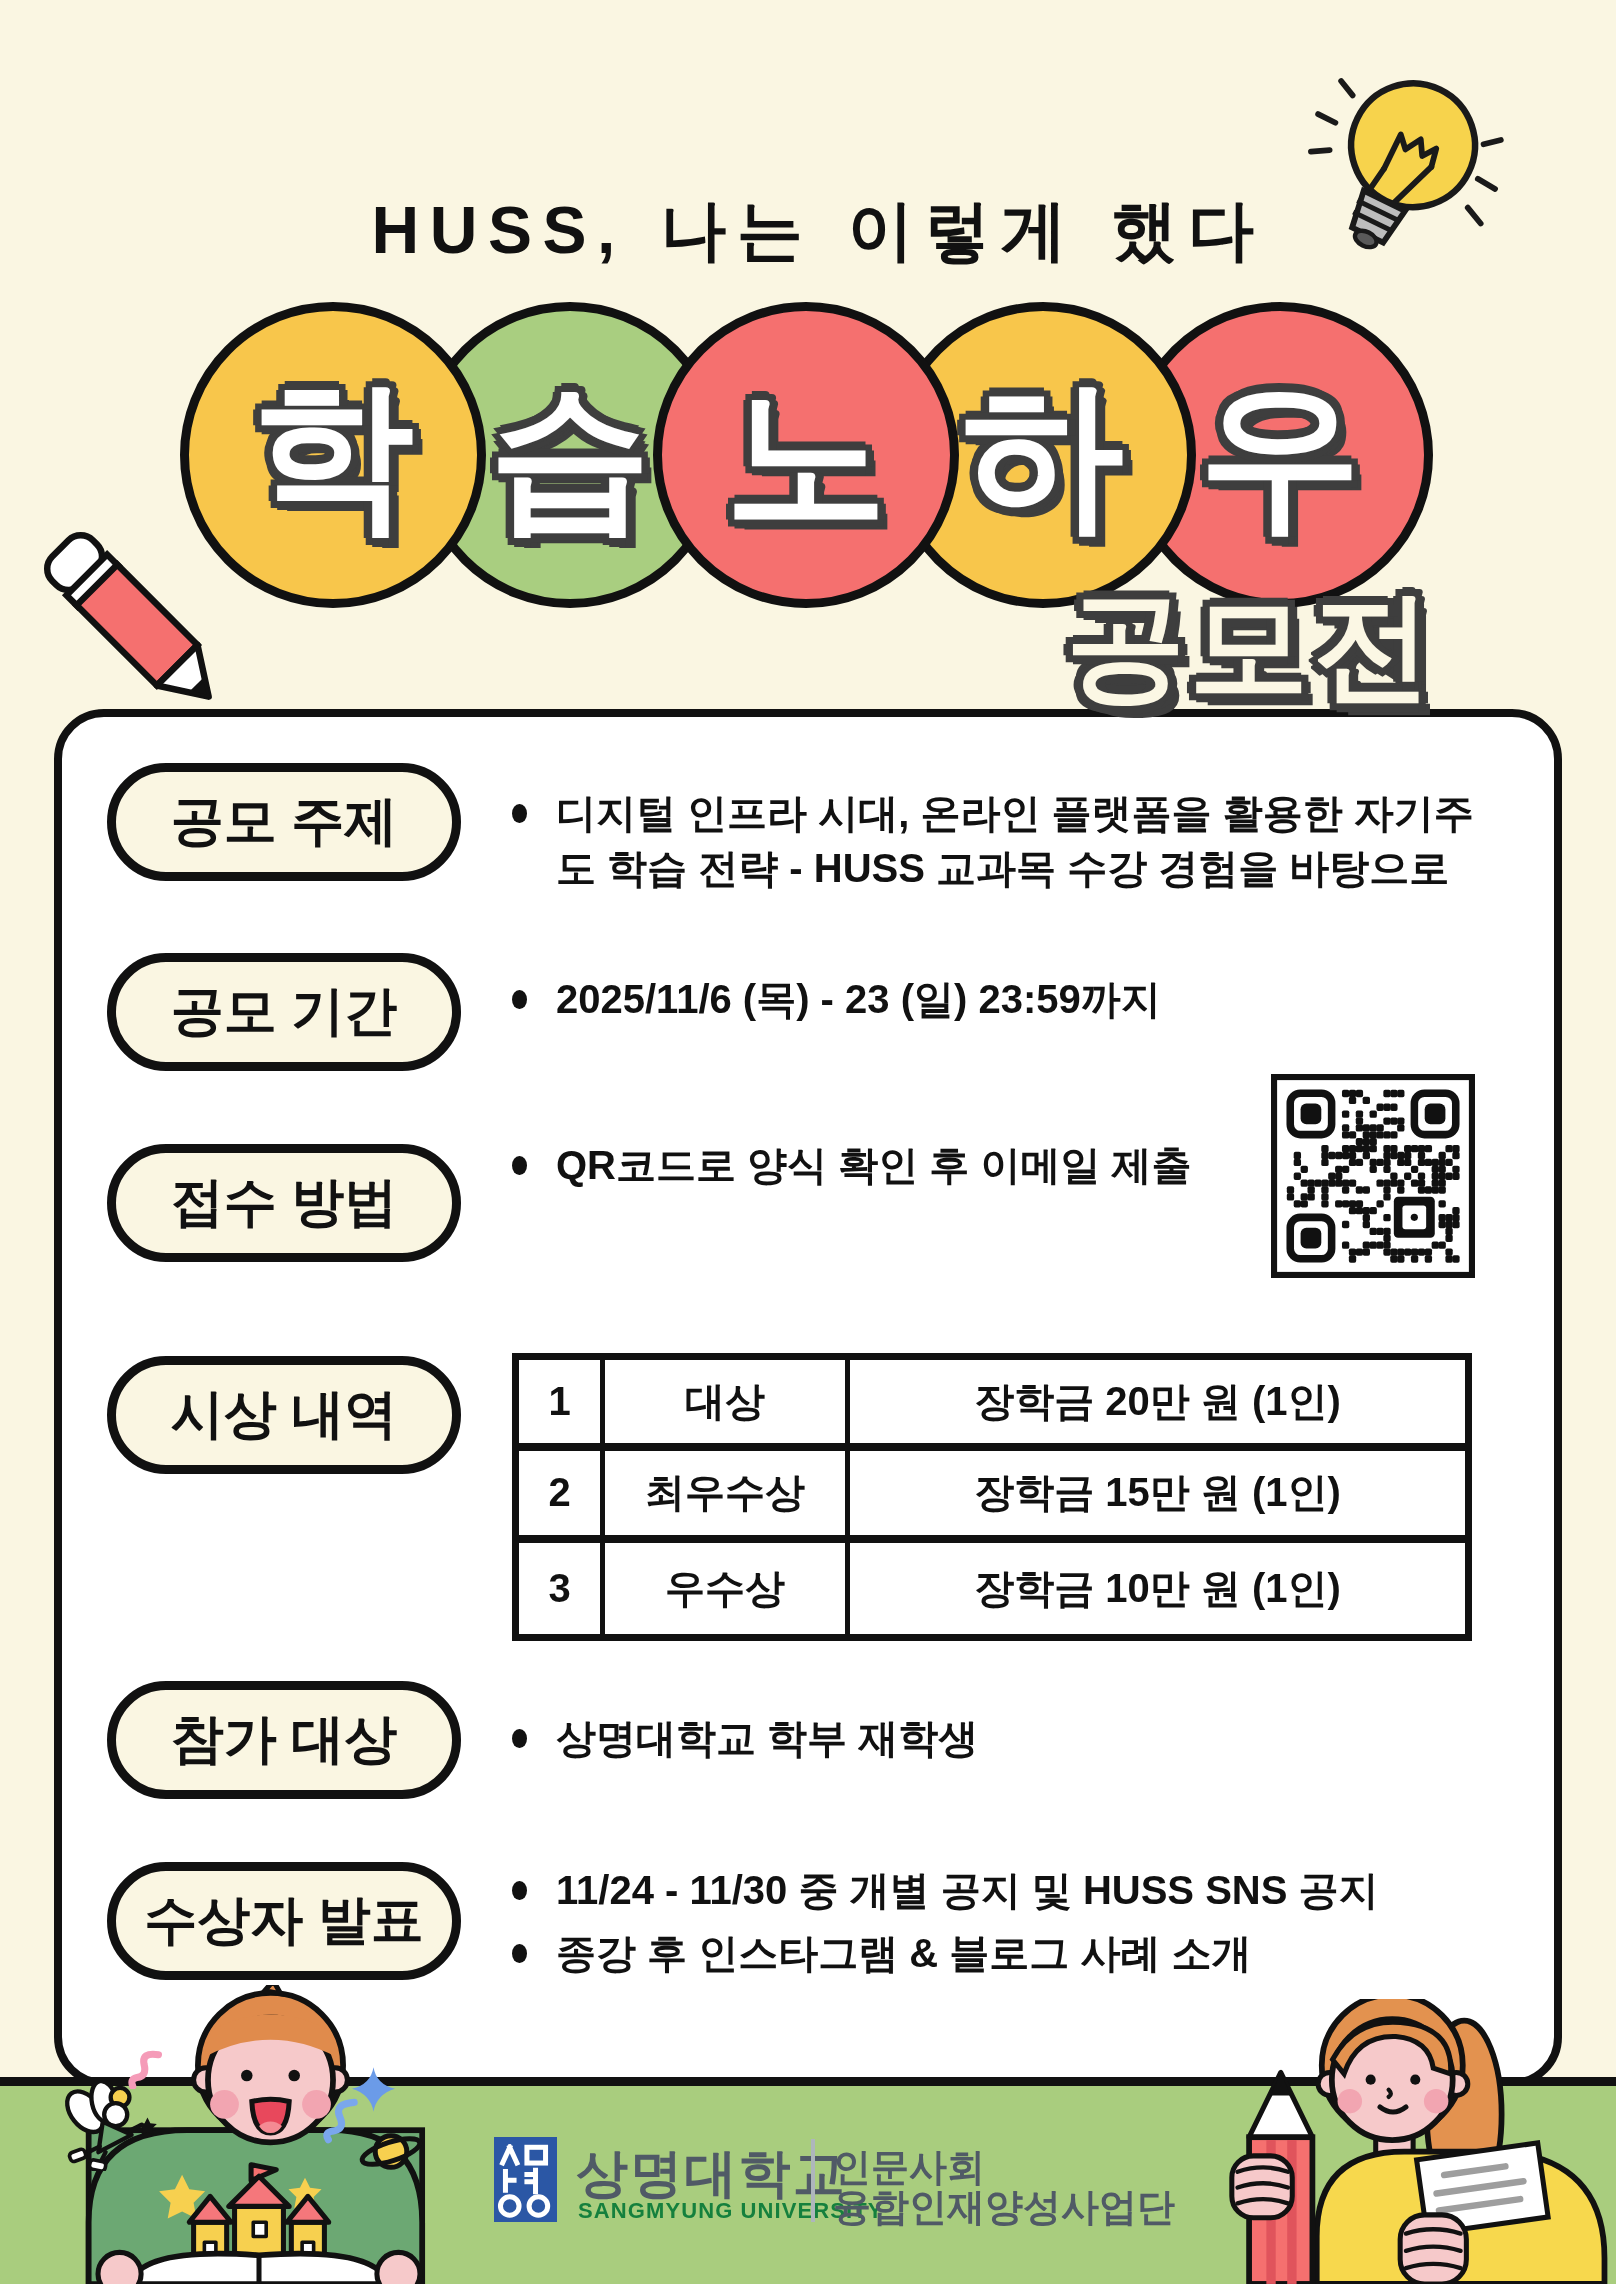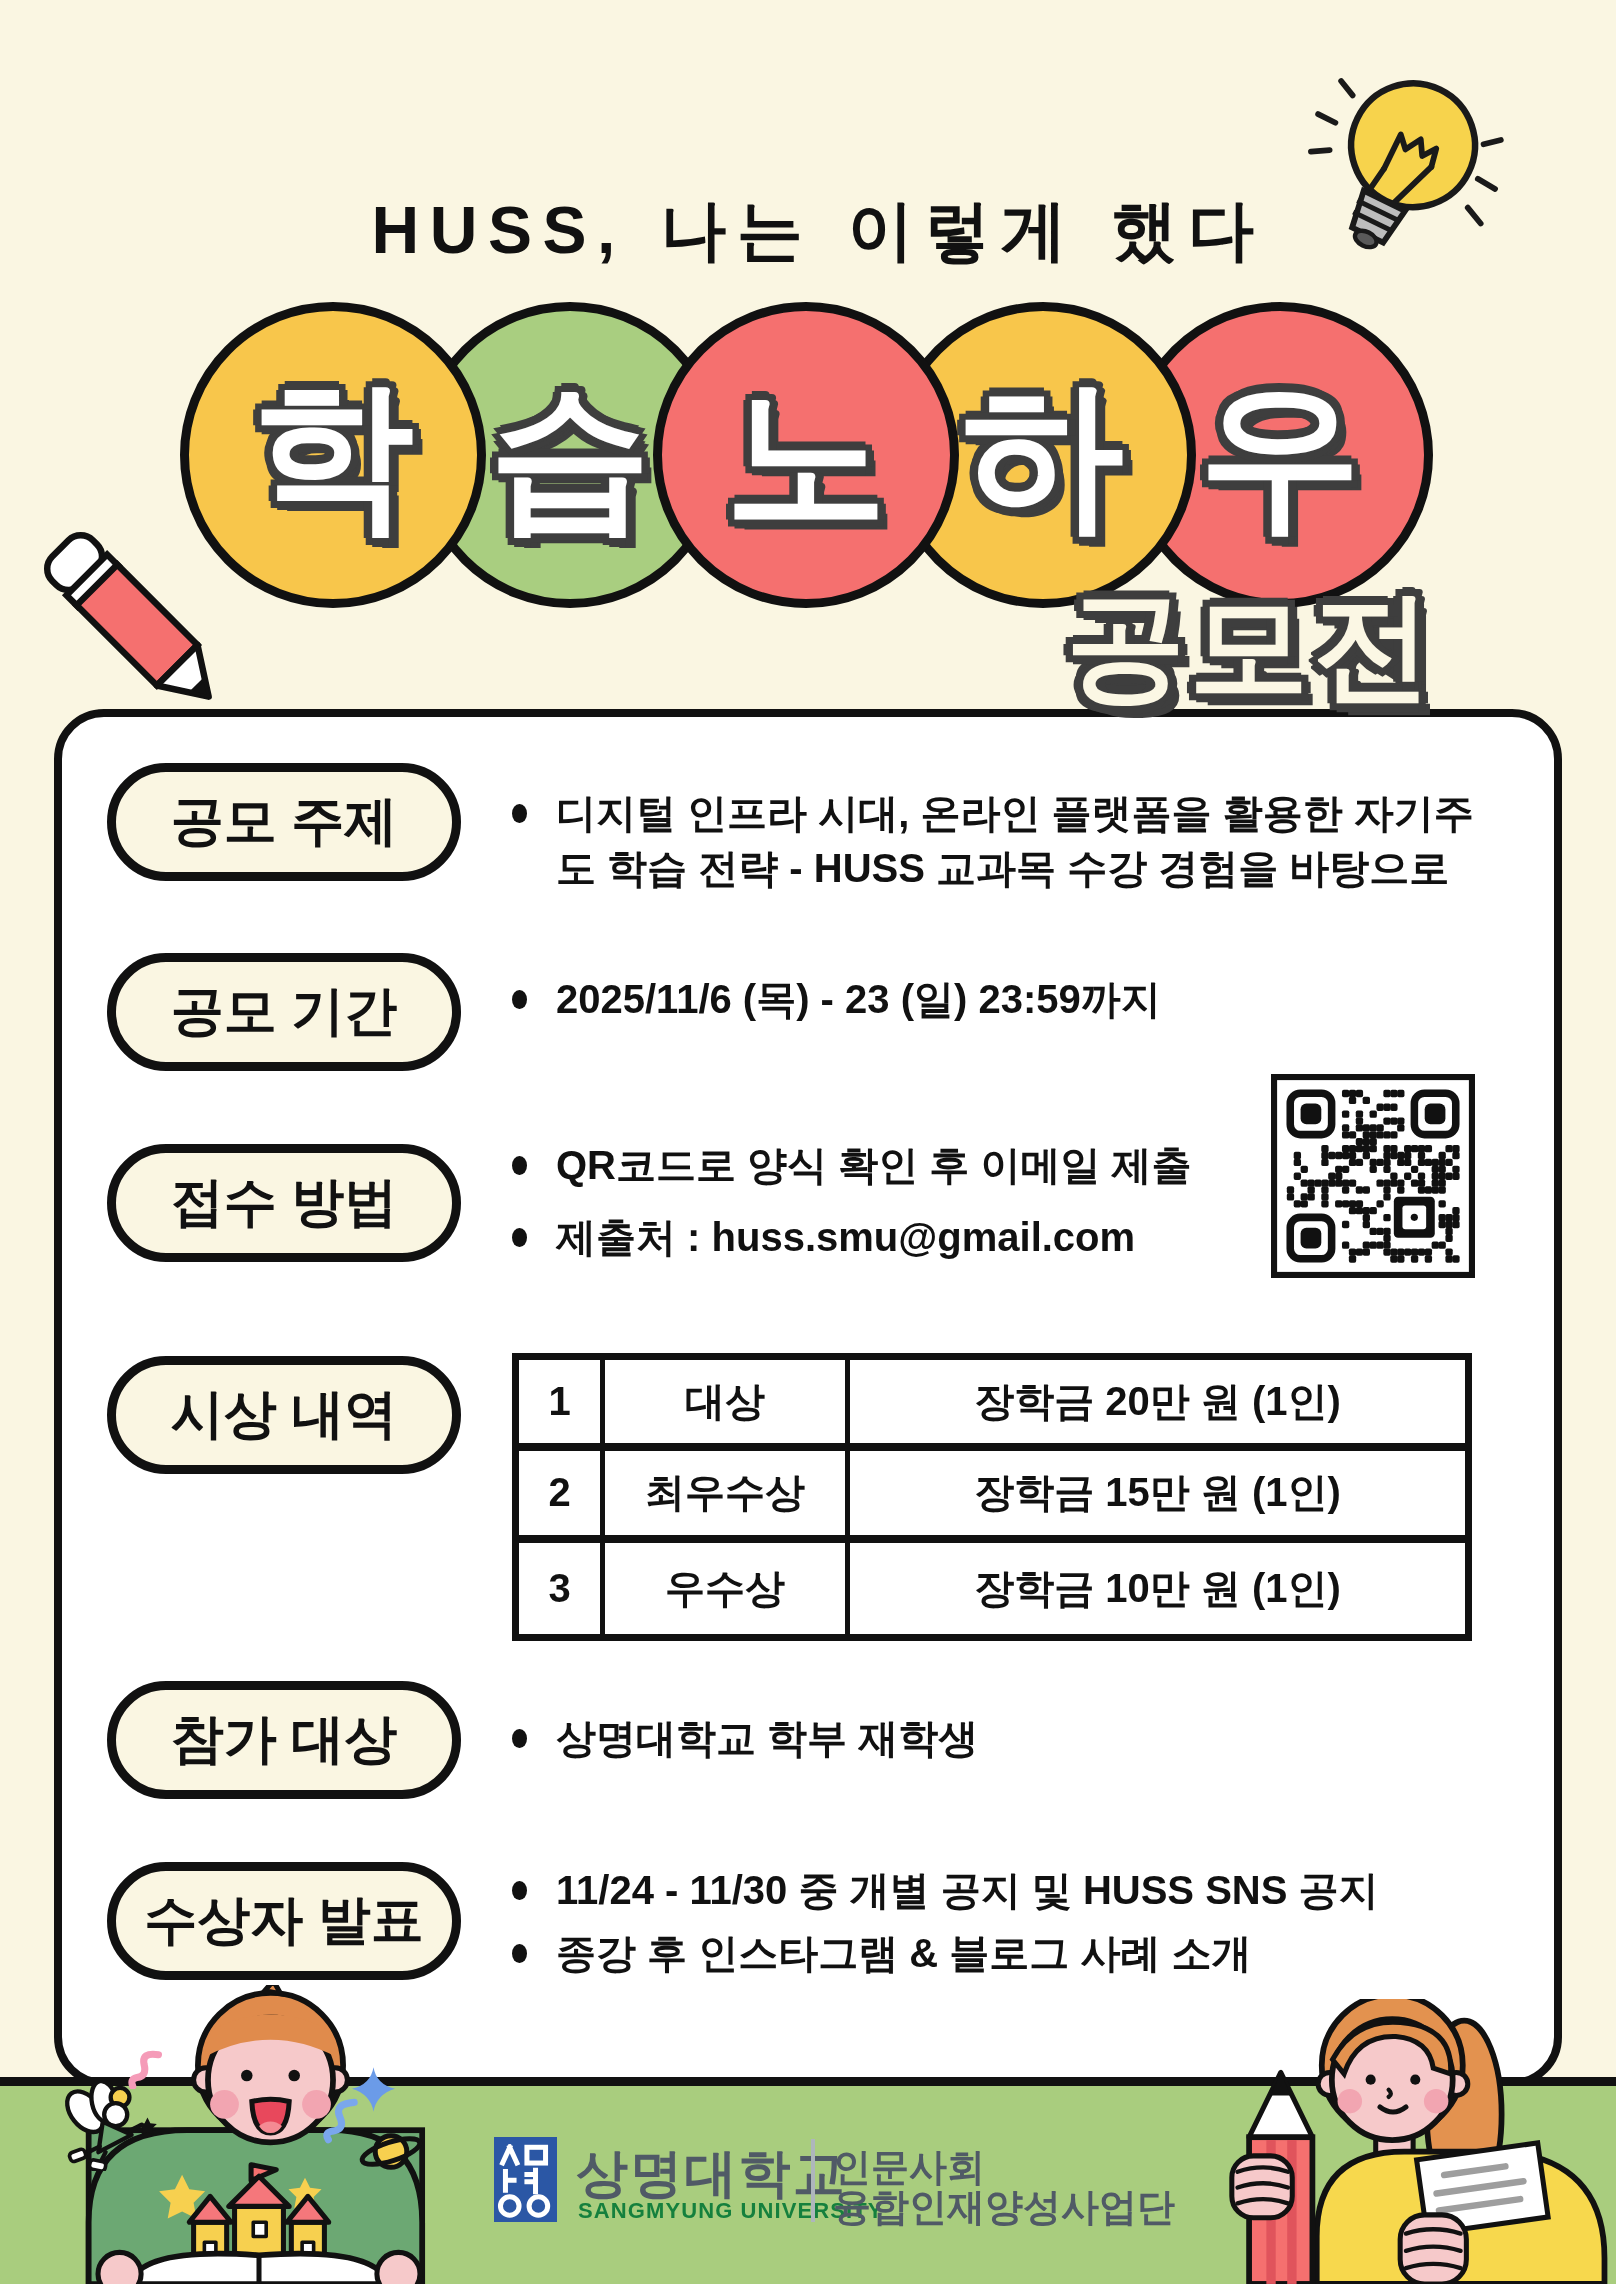--- a/index.html
+++ b/index.html
@@ -175,24 +175,20 @@
       <span class="dot hidden"></span>
       <span>도 학습 전략 - HUSS 교과목 수강 경험을 바탕으로</span>
     </div>
   <div class="line l3">
       <span class="dot"></span>
       <span>2025/11/6 (목) - 23 (일) 23:59까지</span>
     </div>
   <div class="line l4">
       <span class="dot"></span>
       <span>QR코드로 양식 확인 후 이메일 제출</span>
-    </div>
-  <div class="line l5">
-      <span class="dot"></span>
-      <span>제출처 : huss.smu@gmail.com</span>
     </div>
   <div class="line l6">
       <span class="dot"></span>
       <span>상명대학교 학부 재학생</span>
     </div>
   <div class="line l7">
       <span class="dot"></span>
       <span>11/24 - 11/30 중 개별 공지 및 HUSS SNS 공지</span>
     </div>
   <div class="line l8">

